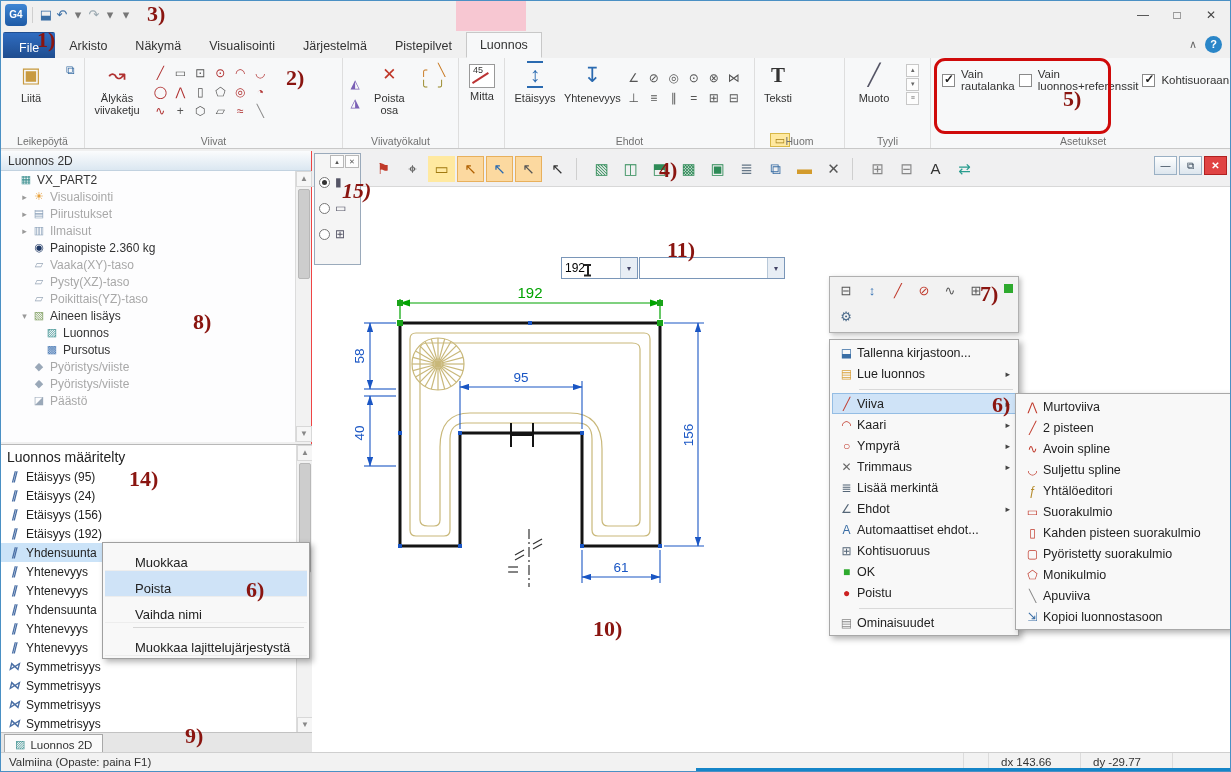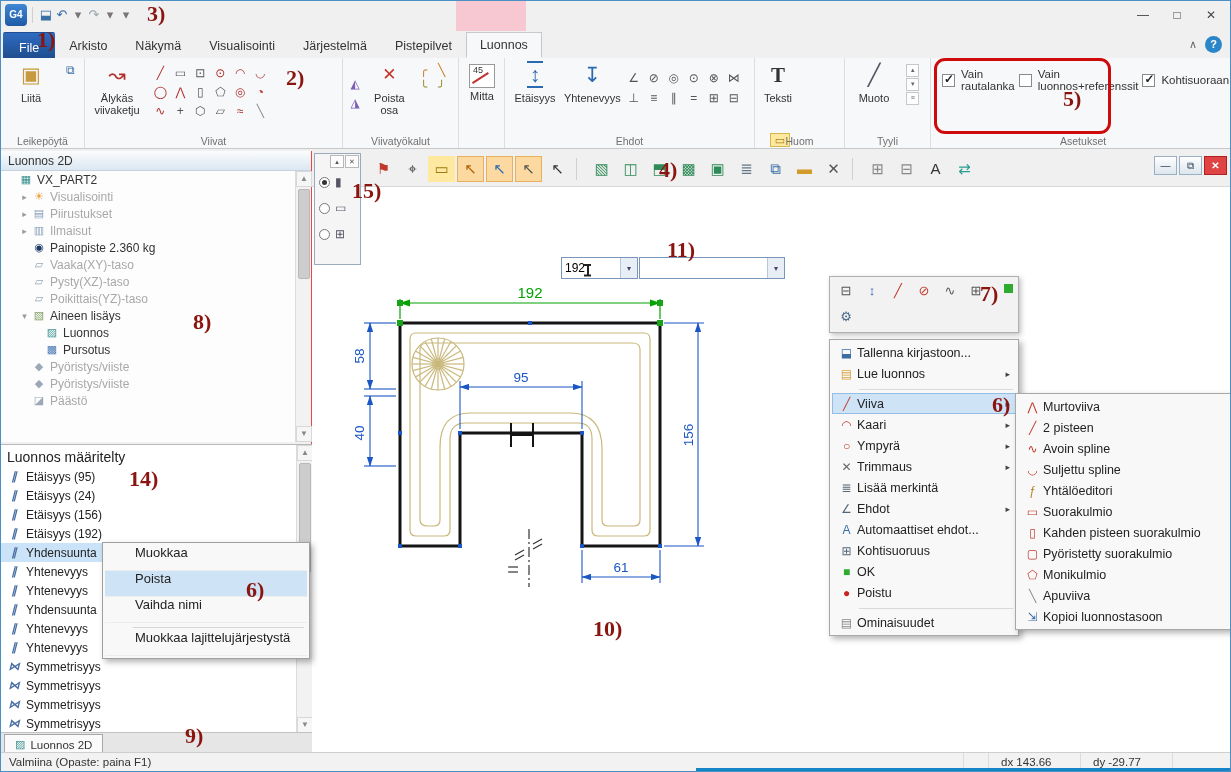--- a/index.html
+++ b/index.html
@@ -111,21 +111,21 @@
 .menu{position:absolute;background:#f8f8f8;border:1px solid #a8a8a8;box-shadow:3px 3px 6px rgba(0,0,0,.3);padding:2px;z-index:30}
 #menu-right{left:517px;top:188px;width:190px}
 #submenu{left:703px;top:242px;width:217px;z-index:35}
 .mitem{display:flex;align-items:center;height:21px;font-size:12.5px;padding:0 5px 0 3px;border:1px solid transparent}
 .micon{width:21px;flex:0 0 21px;text-align:center;font-size:12px}
 .mlabel{white-space:nowrap;color:#222}
 .marrow{margin-left:auto;color:#444;font-size:9px;padding-left:8px}
 .mitem.sel{background:#cfe3f7;border:1px solid #94bde4}
 .mitem.msep{height:4px;padding:0;margin:2px 3px 3px 27px;border:none;border-bottom:1px solid #d9d9d9;pointer-events:none}
 #menu-left{position:absolute;left:101px;top:541px;width:208px;background:#f8f8f8;border:1px solid #a0a0a0;box-shadow:3px 3px 6px rgba(0,0,0,.3);padding:2px;z-index:60}
-.lmitem{display:flex;align-items:flex-start;height:26px;font-size:13px;padding-left:30px;color:#222;border-bottom:1px solid #ededed}
+.lmitem{display:flex;align-items:flex-end;height:26px;font-size:13px;padding-left:30px;color:#222;border-bottom:1px solid #ededed}
 .lmitem.sel{background:#cfe3f7}
 .lmitem.msep{height:4px;padding:0;margin:1px 3px 2px 28px;border:none;border-bottom:1px solid #d6d6d6;pointer-events:none}
 
 
 #statusbar{position:absolute;left:0;bottom:0;width:100%;height:19px;background:#f2f2f2;border-top:1px solid #cfcfcf;display:flex;align-items:center;font-size:11.5px;color:#333;z-index:40}
 #status-msg{margin-left:8px}
 .seg{border-left:1px solid #dcdcdc;padding:0 12px;height:100%;display:flex;align-items:center}
 #seg-spacer{margin-left:auto}
 #bluestrip{position:absolute;left:695px;bottom:0;right:0;height:3px;background:#1585c8;z-index:45}
 
@@ -918,16 +918,16 @@
       <div class="ann" style="left: 658px; top: 156px;"><span>4)</span></div>
       <div class="ann" style="left: 1062px; top: 85px;"><span>5)</span></div>
       <div class="ann" style="left: 245px; top: 576px;"><span>6)</span></div>
       <div class="ann" style="left: 991px; top: 391px;"><span>6)</span></div>
       <div class="ann" style="left: 979px; top: 280px;"><span>7)</span></div>
       <div class="ann" style="left: 192px; top: 308px;"><span>8)</span></div>
       <div class="ann" style="left: 184px; top: 722px;"><span>9)</span></div>
       <div class="ann" style="left: 592px; top: 615px;"><span>10)</span></div>
       <div class="ann" style="left: 666px; top: 236px;"><span>11)</span></div>
       <div class="ann" style="left: 128px; top: 465px;"><span>14)</span></div>
-      <div class="ann" style="left: 351px; top: 177px;"><span>15)</span></div>
+      <div class="ann" style="left: 341px; top: 177px; font-style: italic;"><span>15)</span></div>
   </div>
 
 </div>
 
 </body></html>

